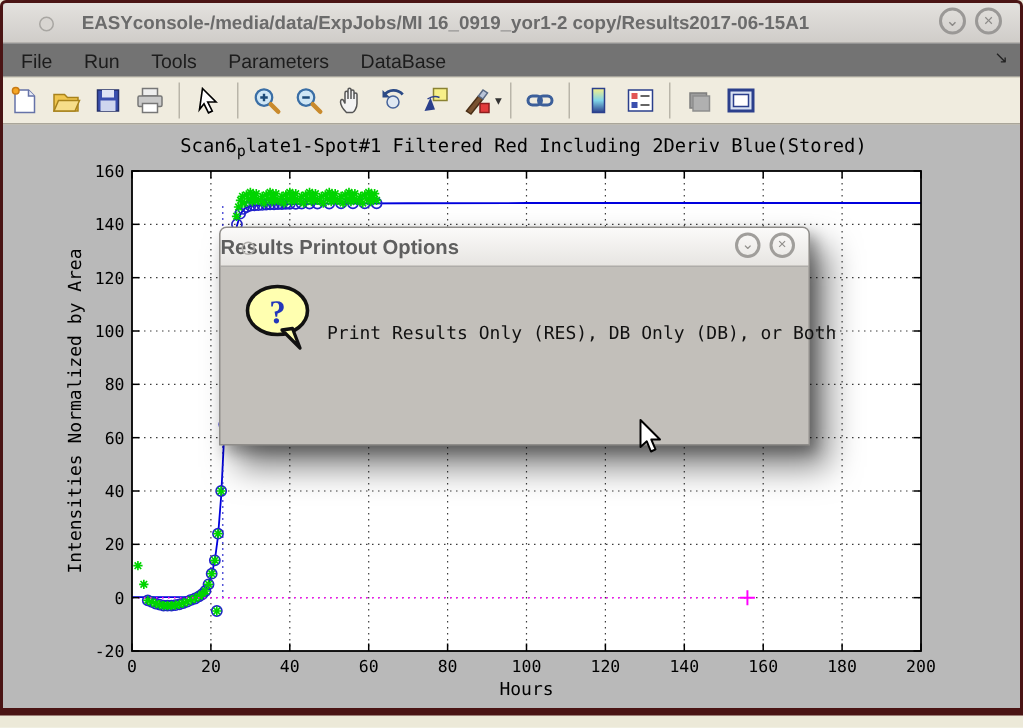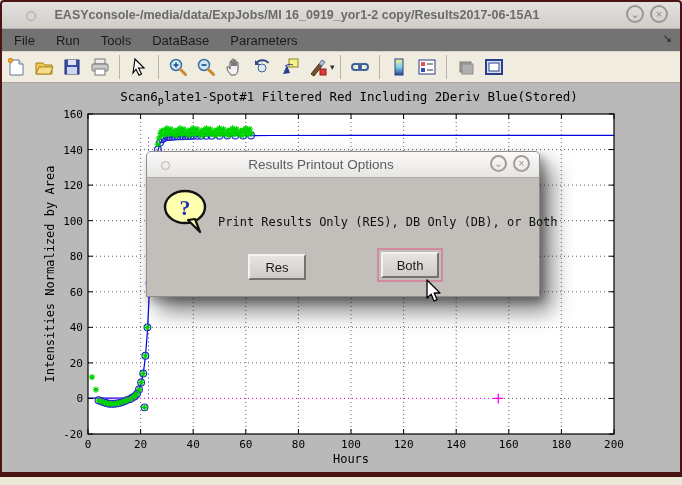--- a/index.html
+++ b/index.html
@@ -32,21 +32,21 @@
   
   .figure{position:absolute;left:0;top:82px;width:678px;height:388px;background:#b9b9b9;}
   .figure svg.chart{position:absolute;left:0;top:0;}
   
   .dialog{position:absolute;left:144px;top:149px;width:394px;height:146px;box-sizing:border-box;
     background:#c2bfba;border:1px solid #8f8d8a;border-radius:5px 5px 0 0;
     box-shadow:12px 14px 22px rgba(0,0,0,.50),4px 5px 9px rgba(0,0,0,.30);}
   .dlg-titlebar{position:relative;height:25px;background:linear-gradient(#fbfaf9,#e7e5e2);
     border-bottom:1px solid #aeaca9;border-radius:4px 4px 0 0;display:flex;align-items:center;}
   .dlg-icon{position:absolute;left:14px;top:9px;width:7px;height:7px;border:1px solid #b3b1ae;border-radius:50%;}
-  .dlg-title{width:100%;text-align:center;font-size:13.5px;font-weight:normal;color:#5e5e5e;padding-right:44px;box-sizing:border-box;}
+  .dlg-title{width:100%;font-size:13.5px;font-weight:bold;color:#5e5e5e;padding-right:44px;box-sizing:border-box;}
   .dlg-btn{position:absolute;top:3px;width:17px;height:17px;border:2px solid #a09e9b;border-radius:50%;
     color:#908e8b;font-size:10px;line-height:13px;text-align:center;box-sizing:border-box;}
   .dlg-shade{right:32px;}
   .dlg-close{right:9px;}
   .balloon{position:absolute;left:15px;top:36px;width:46px;height:40px;}
   .dlg-msg{position:absolute;left:71px;top:63px;font-family:"DejaVu Sans Mono",monospace;
     font-size:12px;font-weight:400;color:#111;white-space:nowrap;}
   .btn-row{position:absolute;left:0;top:100px;width:100%;height:36px;}
   .push-btn{position:absolute;width:58px;height:26px;background:linear-gradient(#e6e4e1,#cfccc8);
     border-top:2px solid #f4f3f1;border-left:2px solid #f4f3f1;border-right:2px solid #76736f;border-bottom:2px solid #76736f;
@@ -65,22 +65,22 @@
     <span class="win-icon"></span>
     <span class="titletext">EASYconsole-/media/data/ExpJobs/MI 16_0919_yor1-2 copy/Results2017-06-15A1</span>
     <span class="circle-btn tb-shade">⌄</span>
     <span class="circle-btn tb-close">×</span>
   </div>
 
   <div class="menubar">
     <span class="menu-item">File</span>
     <span class="menu-item">Run</span>
     <span class="menu-item">Tools</span>
+    <span class="menu-item">Parameters</span>
     <span class="menu-item">DataBase</span>
-    <span class="menu-item">Parameters</span>
     <span class="menu-arrow">↘</span>
   </div>
 
   <div class="toolbar">
     <span class="ticon">
       <svg width="20" height="20">
             <path d="M4 3h9l4 4v11H4z" fill="#fff" stroke="#6673a8"></path>
             <path d="M13 3v4h4" fill="#e8ecf8" stroke="#6673a8"></path>
             <circle cx="4.5" cy="3.5" r="2.2" fill="#f5a623" stroke="#c97a12"></circle>
           </svg>
@@ -354,24 +354,20 @@
     </div>
     <div class="balloon">
       <svg width="52" height="46">
         <ellipse cx="23" cy="19" rx="20" ry="16" fill="#ffffb0" stroke="#111" stroke-width="2.4"></ellipse>
         <path d="M26 32 L38 44 L33 31 Z" fill="#ffffb0" stroke="#111" stroke-width="2.2" stroke-linejoin="round"></path>
         <text x="23" y="27" text-anchor="middle" font-family="Liberation Serif, serif" font-size="22" font-weight="bold" fill="#2336bb">?</text>
       </svg>
     </div>
     <div class="dlg-msg">Print Results Only (RES), DB Only (DB), or Both</div>
     <div class="btn-row">
-      <button class="push-btn" style="left:101px;top:2px;">Res</button>
-      <span class="focus-wrap">
-        <button class="push-btn" style="position:static;">Both</button>
-      </span>
     </div>
   </div>
 
   <svg class="cursor-svg" width="24" height="26">
     <path d="M6 2 L6 20 L10.2 16.2 L13 23 L16 21.6 L13.2 15 L19 15 Z" fill="#fff" stroke="#000" stroke-width="1.3" stroke-linejoin="round"></path>
   </svg>
 
 </div>
 
 </div>

